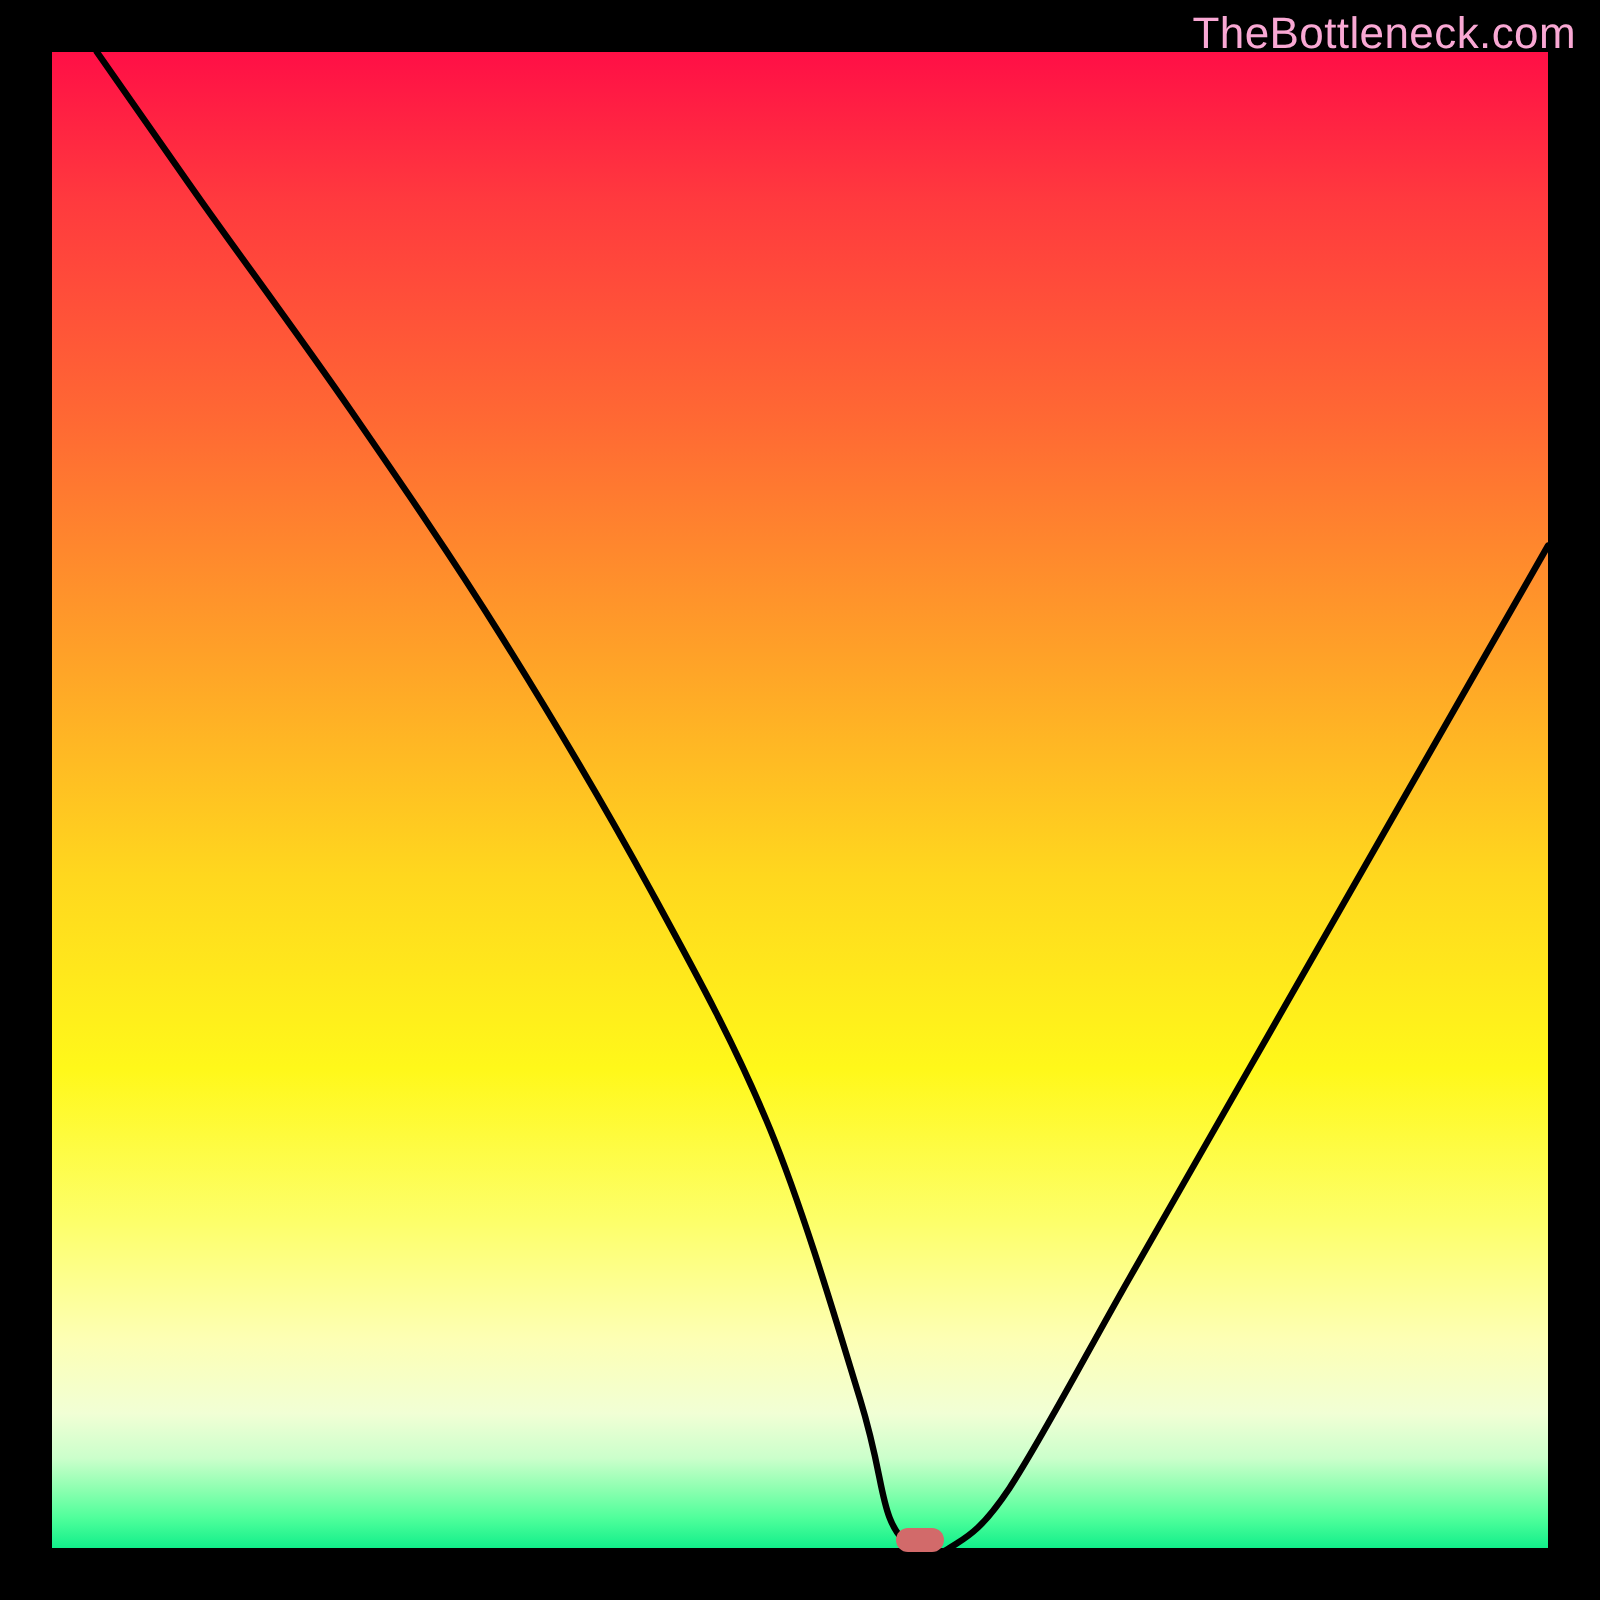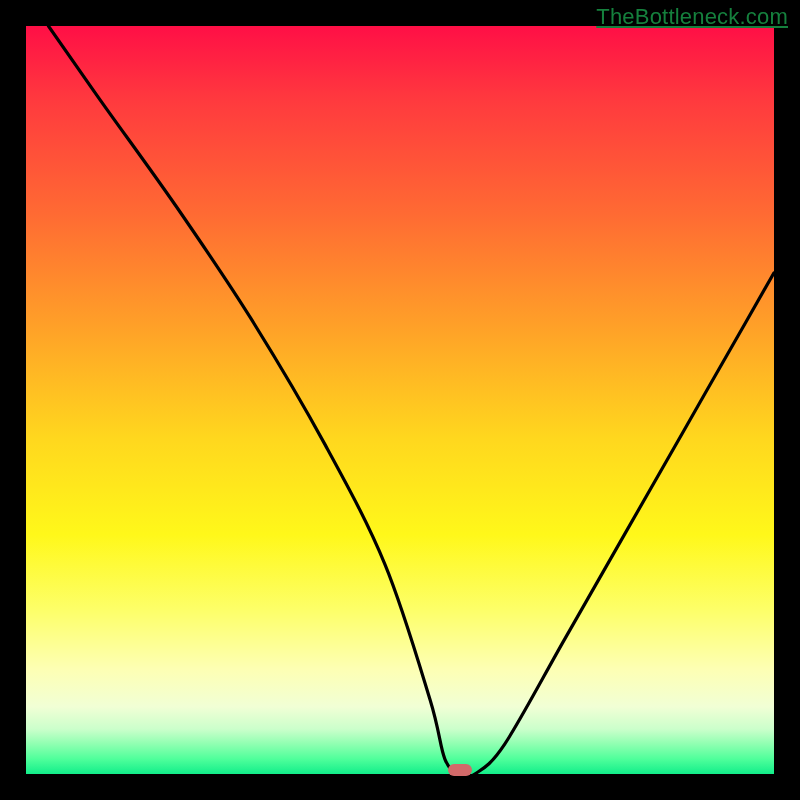--- a/index.html
+++ b/index.html
@@ -51,27 +51,26 @@
     width: 24px;
     height: 12px;
     border-radius: 6px;
     background: #d26a6a;
     transform: translate(-50%, -50%);
   }
   .watermark {
     position: absolute;
     top: 4px;
     right: 12px;
-    color: #15803d;
+    color: #f9a8d4;
     font-family: Arial, Helvetica, sans-serif;
     font-size: 22px;
     font-weight: normal;
     letter-spacing: 0.2px;
     pointer-events: none;
-    text-decoration: underline;
   }
 </style>
 </head>
 <body>
 
 <div class="wrap">
   <div class="plot">
     <svg class="curve" viewBox="0 0 748 748" preserveAspectRatio="none">
       <path fill="none" stroke="#000" stroke-width="3.2" stroke-linecap="round" stroke-linejoin="round" d="M 22.439999999999998,0 C 31.166666666666664,12.46666666666666 53.60666666666667,44.87999999999995 74.8,74.79999999999995 C 95.99333333333333,104.71999999999996 124.66666666666666,143.36666666666665 149.6,179.51999999999998 C 174.53333333333333,215.67333333333332 199.46666666666667,251.82666666666668 224.4,291.72 C 249.33333333333334,331.61333333333334 276.76,377.74 299.2,418.88 C 321.64,460.02 341.58666666666664,496.1733333333333 359.03999999999996,538.56 C 376.4933333333333,580.9466666666666 393.94666666666666,640.7866666666667 403.92,673.2 C 413.8933333333334,705.6133333333333 413.8933333333334,720.5733333333333 418.88000000000005,733.04 C 423.86666666666673,745.5066666666667 428.8533333333333,745.5066666666667 433.84,748 C 438.82666666666665,750.4933333333333 441.32,752.9866666666667 448.8,748 C 456.28000000000003,743.0133333333333 463.76000000000005,740.52 478.72,718.08 C 493.68,695.6400000000001 518.6133333333332,648.2666666666667 538.56,613.36 C 558.5066666666667,578.4533333333334 578.4533333333333,543.5466666666666 598.4,508.64 C 618.3466666666667,473.7333333333333 638.2933333333333,438.8266666666666 658.24,403.91999999999996 C 678.1866666666667,369.0133333333333 703.1199999999999,325.38 718.0799999999999,299.2 C 733.04,273.02 743.0133333333333,255.56666666666663 748,246.83999999999997"></path>
     </svg>

